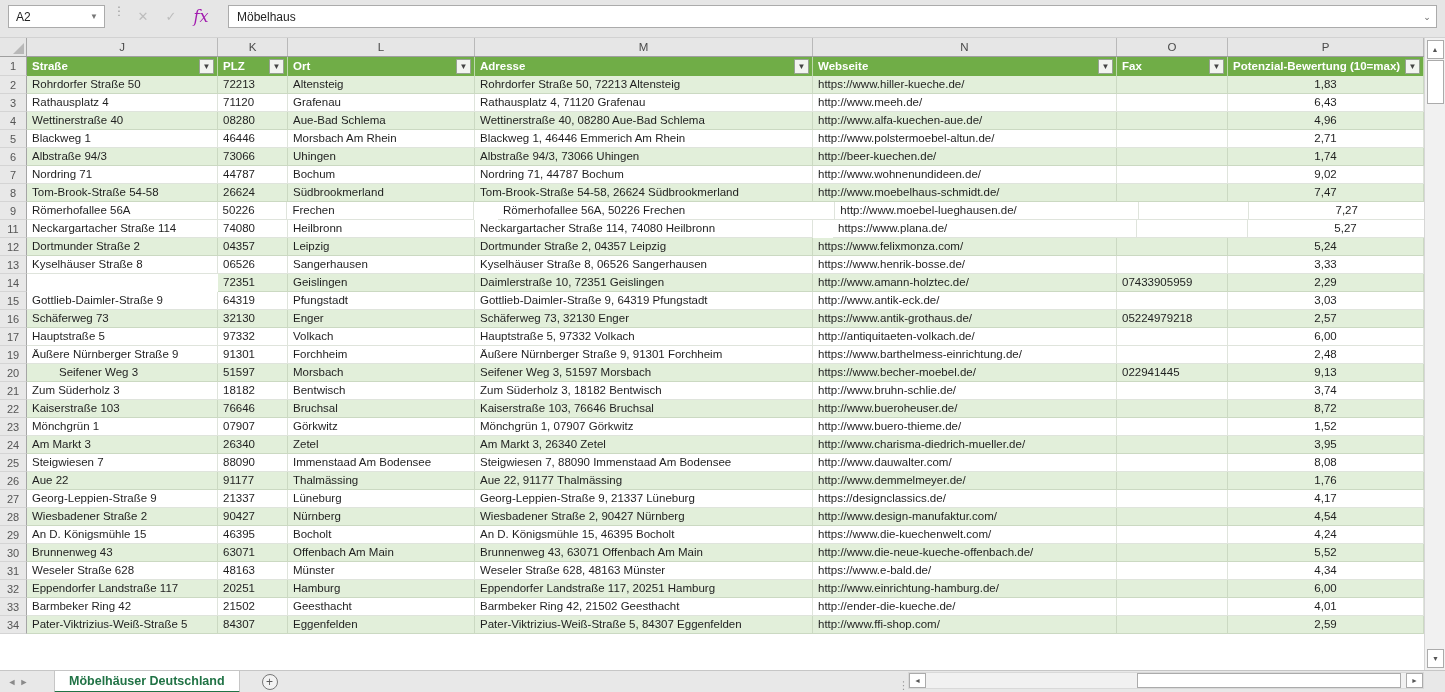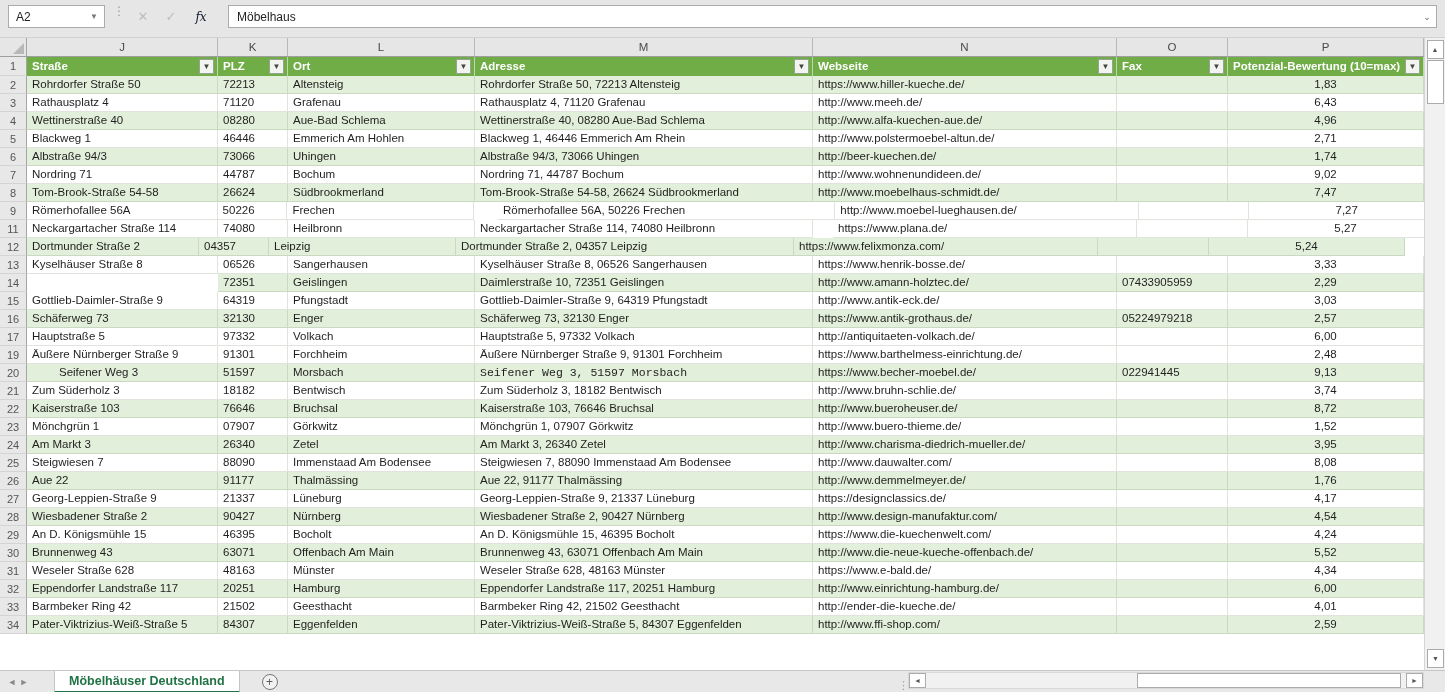--- a/index.html
+++ b/index.html
@@ -9,21 +9,21 @@
   
   .top-bar { height:38px; background:#e6e6e6; position:relative; border-bottom:1px solid #d2d2d2; }
   .name-box { position:absolute; left:8px; top:5px; width:97px; height:23px; background:#fff;
               border:1px solid #ababab; display:flex; align-items:center; font-size:12px; color:#222; }
   .name-box .nb-text { padding-left:7px; flex:1; }
   .nb-arrow { width:20px; text-align:center; color:#777; font-size:8px; }
   .fb-dots { position:absolute; left:113px; top:8px; color:#9a9a9a; font-size:12px; letter-spacing:0; line-height:6px; text-align:center; width:8px; }
   .fx-btn { position:absolute; top:5px; height:23px; width:26px; display:flex; align-items:center; justify-content:center; font-size:13px; }
   .btn-cancel { left:130px; color:#bdbdbd; }
   .btn-enter  { left:158px; color:#bdbdbd; }
-  .btn-fx     { left:188px; color:#0f172a; font-family:"DejaVu Serif", serif; font-style:italic; font-size:12px; }
+  .btn-fx     { left:188px; color:#a21caf; font-family:"DejaVu Serif", serif; font-style:italic; font-size:16px; }
   .formula-input { position:absolute; left:228px; top:5px; right:8px; height:23px; background:#fff;
                    border:1px solid #ababab; display:flex; align-items:center; font-size:12px; color:#222; }
   .formula-input .fi-text { padding-left:8px; flex:1; }
   .fb-chevron { width:18px; color:#666; font-size:9px; text-align:center; }
 
   
   .grid { position:absolute; top:38px; left:0; right:0; bottom:22px; background:#fff; }
   .col-header-row { display:flex; height:19px; background:#e6e6e6; border-bottom:1px solid #9f9f9f; }
   .corner { width:27px; height:100%; border-right:1px solid #a5a5a5; position:relative; background:#e6e6e6; }
   .corner-tri { position:absolute; right:2px; bottom:2px; width:0; height:0;
@@ -145,21 +145,21 @@
         <div class="cell" style="width: 187px;">Aue-Bad Schlema</div>
         <div class="cell" style="width: 338px;">Wettinerstraße 40, 08280 Aue-Bad Schlema</div>
         <div class="cell" style="width: 304px;">http://www.alfa-kuechen-aue.de/</div>
         <div class="cell" style="width: 111px;"></div>
         <div class="cell center" style="width: 196px;">4,96</div>
       </div>
       <div class="t-row">
         <div class="row-num">5</div>
         <div class="cell" style="width: 191px;">Blackweg 1</div>
         <div class="cell" style="width: 70px;">46446</div>
-        <div class="cell" style="width: 187px;">Emmerich Am Hohlen</div>
+        <div class="cell" style="width: 187px;">Morsbach Am Rhein</div>
         <div class="cell" style="width: 338px;">Blackweg 1, 46446 Emmerich Am Rhein</div>
         <div class="cell" style="width: 304px;">http://www.polstermoebel-altun.de/</div>
         <div class="cell" style="width: 111px;"></div>
         <div class="cell center" style="width: 196px;">2,71</div>
       </div>
       <div class="t-row band">
         <div class="row-num">6</div>
         <div class="cell" style="width: 191px;">Albstraße 94/3</div>
         <div class="cell" style="width: 70px;">73066</div>
         <div class="cell" style="width: 187px;">Uhingen</div>
@@ -203,21 +203,21 @@
         <div class="cell" style="width: 191px;">Neckargartacher Straße 114</div>
         <div class="cell" style="width: 70px;">74080</div>
         <div class="cell" style="width: 187px;">Heilbronn</div>
         <div class="cell" style="width: 338px;">Neckargartacher Straße 114, 74080 Heilbronn</div>
         <div class="cell" style="width: 304px; margin-left: 20px;">https://www.plana.de/</div>
         <div class="cell" style="width: 111px;"></div>
         <div class="cell center" style="width: 196px;">5,27</div>
       </div>
       <div class="t-row band">
         <div class="row-num">12</div>
-        <div class="cell" style="width: 172px;">Dortmunder Straße 2</div>
+        <div class="cell" style="width: 191px;">Dortmunder Straße 2</div>
         <div class="cell" style="width: 70px;">04357</div>
         <div class="cell" style="width: 187px;">Leipzig</div>
         <div class="cell" style="width: 338px;">Dortmunder Straße 2, 04357 Leipzig</div>
         <div class="cell" style="width: 304px;">https://www.felixmonza.com/</div>
         <div class="cell" style="width: 111px;"></div>
         <div class="cell center" style="width: 196px;">5,24</div>
       </div>
       <div class="t-row">
         <div class="row-num">13</div>
         <div class="cell" style="width: 191px;">Kyselhäuser Straße 8</div>
@@ -276,21 +276,21 @@
         <div class="cell" style="width: 338px;">Äußere Nürnberger Straße 9, 91301 Forchheim</div>
         <div class="cell" style="width: 304px;">https://www.barthelmess-einrichtung.de/</div>
         <div class="cell" style="width: 111px;"></div>
         <div class="cell center" style="width: 196px;">2,48</div>
       </div>
       <div class="t-row band">
         <div class="row-num">20</div>
         <div class="cell" style="width: 191px; padding-left: 32px;">Seifener Weg 3</div>
         <div class="cell" style="width: 70px;">51597</div>
         <div class="cell" style="width: 187px;">Morsbach</div>
-        <div class="cell" style="width: 338px; font-family: Liberation Mono, monospace;">Seifener Weg 3, 51597 Morsbach</div>
+        <div class="cell" style="width: 338px;">Seifener Weg 3, 51597 Morsbach</div>
         <div class="cell" style="width: 304px;">https://www.becher-moebel.de/</div>
         <div class="cell" style="width: 111px;">022941445</div>
         <div class="cell center" style="width: 196px;">9,13</div>
       </div>
       <div class="t-row">
         <div class="row-num">21</div>
         <div class="cell" style="width: 191px;">Zum Süderholz 3</div>
         <div class="cell" style="width: 70px;">18182</div>
         <div class="cell" style="width: 187px;">Bentwisch</div>
         <div class="cell" style="width: 338px;">Zum Süderholz 3, 18182 Bentwisch</div>

